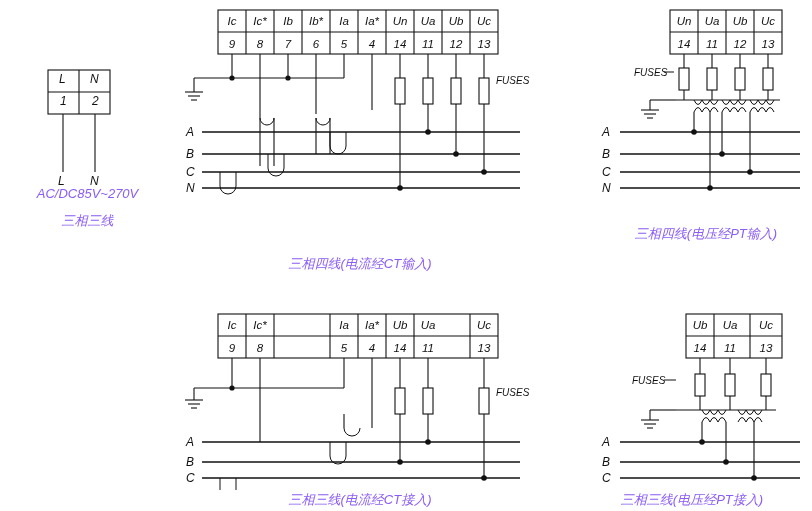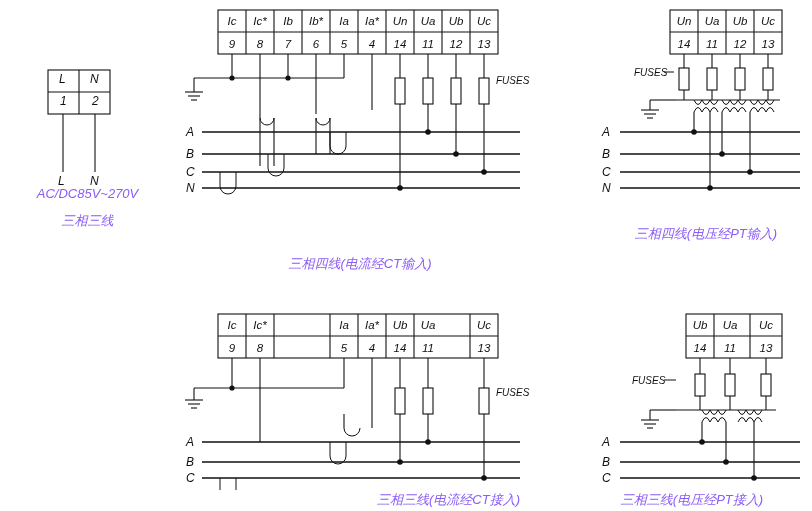--- a/index.html
+++ b/index.html
@@ -285,21 +285,21 @@
     <circle cx="304" cy="168" r="2.8" class="dot"></circle>
 
     <path d="M150,132 L150,146 A8,8 0 0 0 166,146 L166,132" class="thin"></path>
     <path d="M40,168 L40,182 A8,8 0 0 0 56,182 L56,168" class="thin"></path>
 
     <text class="txt-ph" x="6" y="136">A</text>
     <text class="txt-ph" x="6" y="156">B</text>
     <text class="txt-ph" x="6" y="172">C</text>
   </svg>
 </div>
-<div class="abs cap" style="left:200px;top:491px;width:320px;text-align:right;">三相三线(电流经CT接入)</div>
+<div class="abs cap" style="left:200px;top:491px;width:320px;">三相三线(电流经CT接入)</div>
 
 <div class="abs" style="left:590px;top:310px;width:220px;height:180px;">
   <svg width="220" height="180" viewBox="0 0 220 180">
 
     <rect x="96" y="4" width="96" height="44" class="ln"></rect>
     <line x1="96" y1="26" x2="192" y2="26" class="ln"></line>
     <line x1="124" y1="4" x2="124" y2="48" class="ln"></line>
     <line x1="160" y1="4" x2="160" y2="48" class="ln"></line>
 
     <text class="txt" x="110" y="19" text-anchor="middle">Ub</text>

